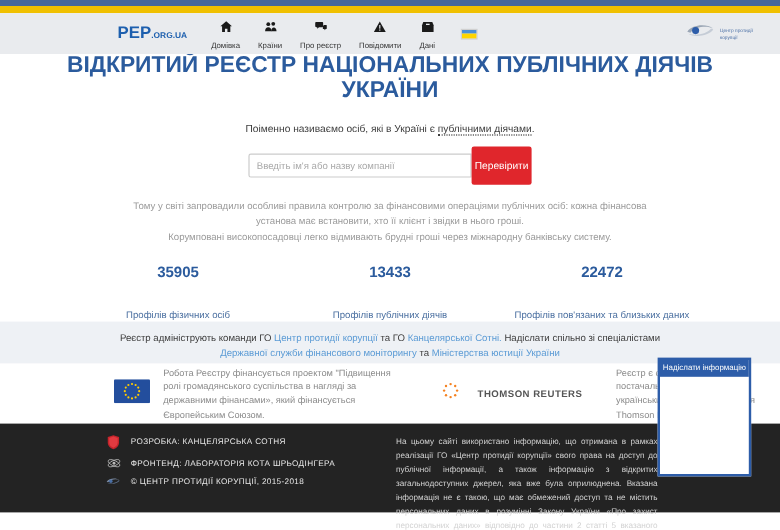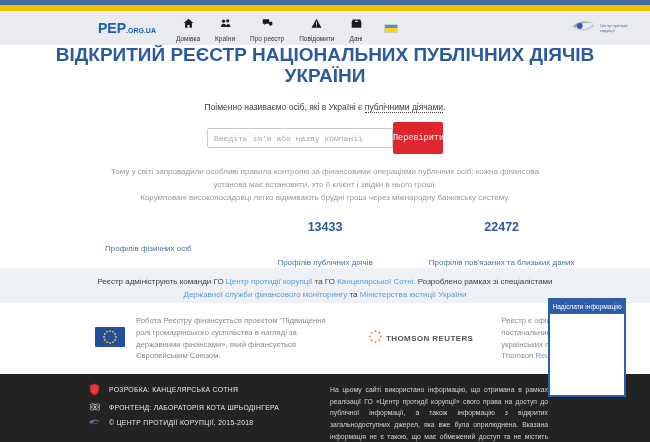--- a/index.html
+++ b/index.html
@@ -23,38 +23,38 @@
   .flag .b { flex:1; background:#4a90d9; }
   .flag .y { flex:1; background:#ffd500; }
   .org-logo { position:absolute; right:20px; top:50%; transform:translateY(-50%); display:flex; align-items:center; gap:3px; cursor:pointer; }
   .org-logo-text { font-size:4px; color:#4a6fa5; width:30px; line-height:1.3; }
 
   
   .hero { height:223px; text-align:center; background:#fff; }
   .title { width:560px; margin:0 auto; font-size:19px; line-height:1.08; font-weight:bold; color:#2b5b9d; }
   .subtitle { margin-top:16px; font-size:8.5px; color:#3c3c3c; }
   .subtitle .dlink { color:#3c3c3c; border-bottom:1px dotted #3c3c3c; cursor:pointer; }
-  .search-row { margin-top:10px; display:flex; justify-content:center; align-items:center;font-family:Liberation Mono, monospace; }
+  .search-row { margin-top:10px; display:flex; justify-content:center; align-items:center; }
   .search-input { width:186px; height:20px; border:1px solid #ccc; border-radius:2px 0 0 2px; font-size:8px; padding:0 6px; color:#555; outline:none; font-family:inherit; }
   .search-input::placeholder { color:#a9a9a9; }
   .search-btn { width:50px; height:32px; background:#e0262c; color:#fff; border:none; border-radius:2px; font-size:8.5px; cursor:pointer; font-family:inherit; }
   .description { width:445px; margin:12px auto 0; font-size:8px; color:#9a9a9a; line-height:1.62; }
   .stats { display:flex; width:530px; margin:15px auto 0; }
   .stat { flex:1; }
   .stat-value { font-size:12.5px; font-weight:bold; color:#2b5b9d; }
   .stat-label { font-size:8px; color:#4a6fa0; margin-top:24px; }
 
   
   .admin-band { height:35px; background:#eef1f5; text-align:center; padding:7px 88px 0; font-size:8px; color:#3c3c3c; line-height:1.65; }
   .admin-band .blink { color:#5b9bd5; cursor:pointer; }
 
   
-  .partners { height:71px; background:#fff; display:flex; align-items:center; padding:0 0 0 95px; }
+  .partners { height:50px; background:#fff; display:flex; align-items:center; padding:0 0 0 95px; }
   .eu-text { width:196px; margin-left:11px; font-size:7.7px; color:#8a8a8a; line-height:1.5; }
-  .tr-logo { margin-left:36px; display:flex; align-items:center; gap:3px; white-space:nowrap; }
+  .tr-logo { margin-left:36px; display:flex; align-items:center; gap:15px; white-space:nowrap; }
   .tr-label { font-size:8px; font-weight:bold; color:#555; letter-spacing:0.4px; }
   .reuters-text { margin-left:28px; width:128px; font-size:7.7px; color:#8a8a8a; line-height:1.5; }
   .reuters-text .blink { color:#5b9bd5; cursor:pointer; }
 
   
   .footer { height:74px; background:#232323; position:relative; padding:9px 0 0 88px; }
   .credit-row { display:flex; align-items:center; gap:8px; margin-bottom:5px; cursor:pointer; }
   .credit-icon { width:13px; display:flex; justify-content:center; }
   .credit-label { font-size:6.8px; color:#e8e8e8; letter-spacing:0.3px; white-space:nowrap; }
   .legal { position:absolute; left:330px; top:10px; width:218px; font-size:6.8px; color:#d2d2d2; line-height:1.72; text-align:justify; }
@@ -139,35 +139,36 @@
     <div class="search-row">
       <input class="search-input" type="text" placeholder="Введіть ім'я або назву компанії" style="">
       <button class="search-btn">Перевірити</button>
     </div>
     <div class="description">
       <div>Тому у світі запровадили особливі правила контролю за фінансовими операціями публічних осіб: кожна фінансова установа має встановити, хто її клієнт і звідки в нього гроші.</div>
       <div>Корумповані високопосадовці легко відмивають брудні гроші через міжнародну банківську систему.</div>
     </div>
     <div class="stats">
       <div class="stat">
+        <div class="stat-value">35905</div>
         <div class="stat-label">Профілів фізичних осіб</div>
       </div>
       <div class="stat">
         <div class="stat-value">13433</div>
         <div class="stat-label">Профілів публічних діячів</div>
       </div>
       <div class="stat">
         <div class="stat-value">22472</div>
         <div class="stat-label">Профілів пов'язаних та близьких даних</div>
       </div>
     </div>
   </div>
 
   <div class="admin-band">
-    <span>Реєстр адмініструють команди ГО </span><span class="blink">Центр протидії корупції</span><span> та ГО </span><span class="blink">Канцелярської Сотні.</span><span> Розроблено рамках зі спеціалістами </span><span class="blink">Державної служби фінансового моніторингу</span><span> та </span><span class="blink">Міністерства юстиції України</span>
+    <span>Реєстр адмініструють команди ГО </span><span class="blink">Центр протидії корупції</span><span> та ГО </span><span class="blink">Канцелярської Сотні.</span><span> Надіслати спільно зі спеціалістами </span><span class="blink">Державної служби фінансового моніторингу</span><span> та </span><span class="blink">Міністерства юстиції України</span>
   </div>
 
   <div class="partners">
     <span><svg viewBox="0 0 30 20" width="30" height="20">
           <rect width="30" height="20" rx="1" fill="#234e9d"></rect>
           <g fill="#ffcc00">
             <circle cx="15" cy="4" r="0.9"></circle>
             <circle cx="18" cy="4.8" r="0.9"></circle>
             <circle cx="20.2" cy="7" r="0.9"></circle>
             <circle cx="21" cy="10" r="0.9"></circle>

